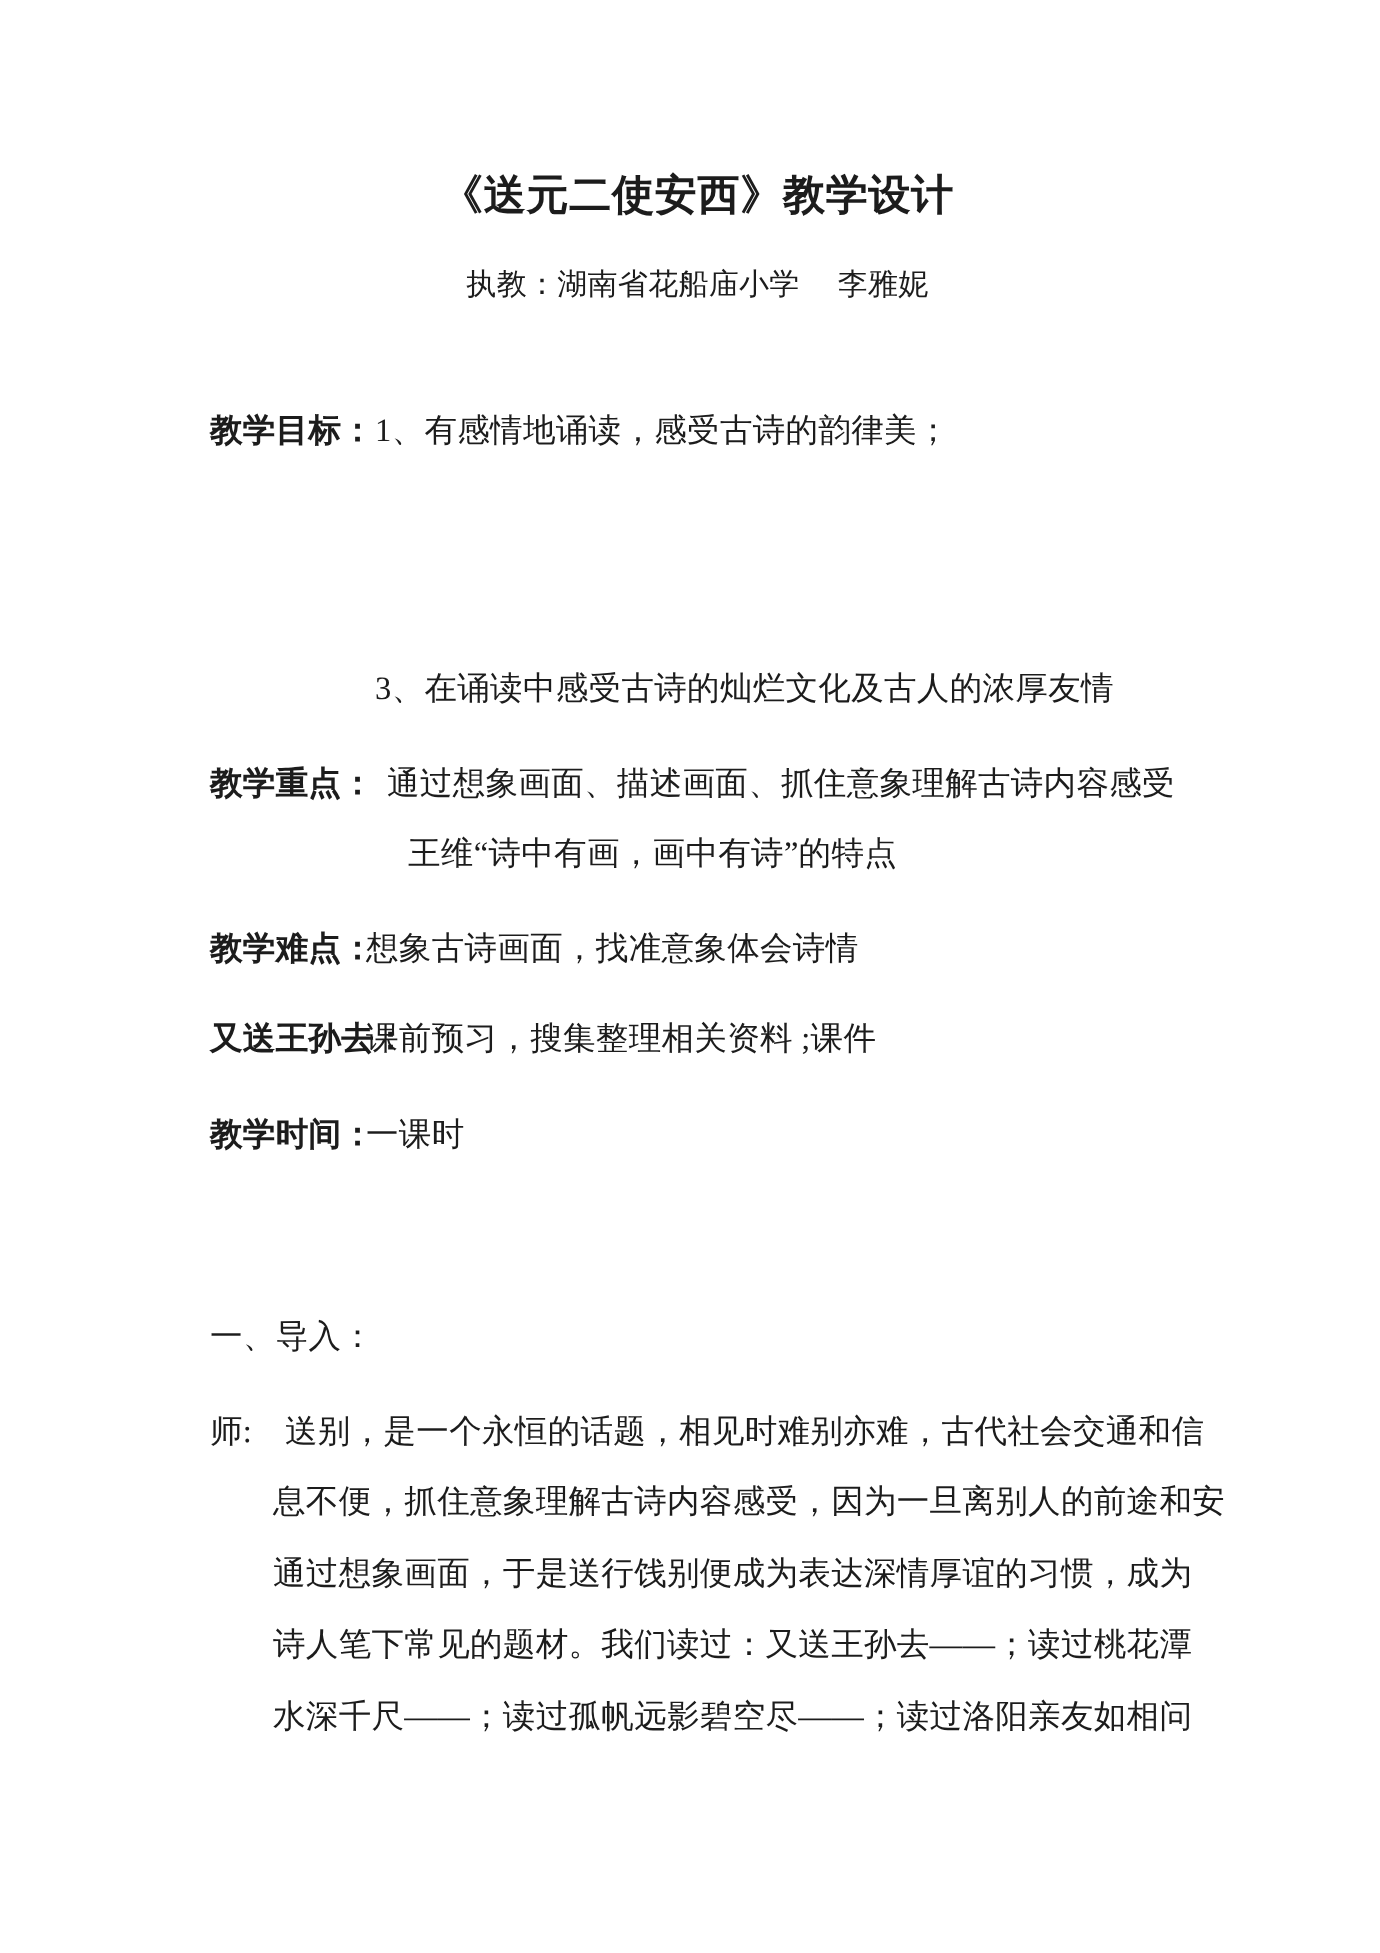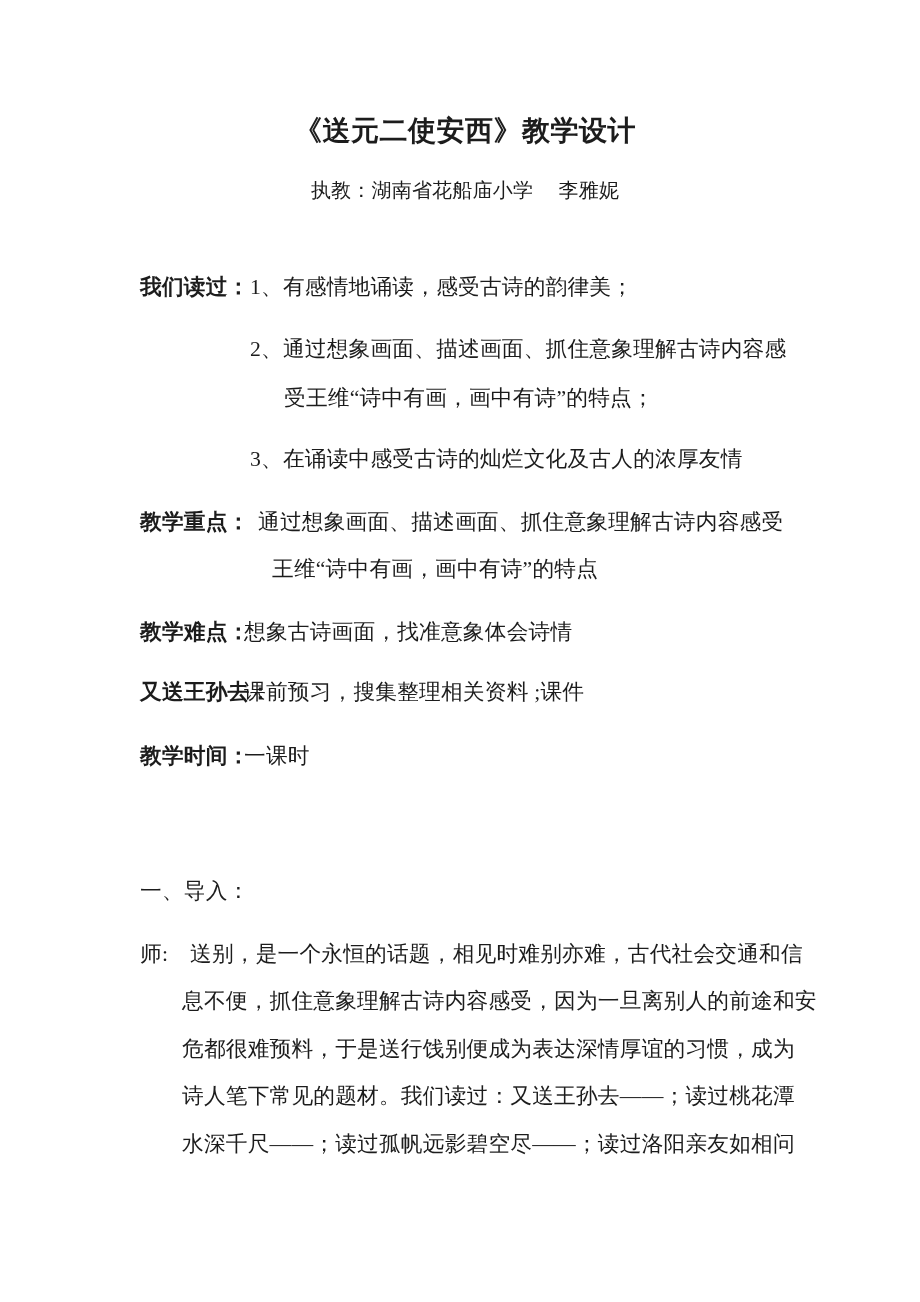--- a/index.html
+++ b/index.html
@@ -41,41 +41,39 @@
 </style>
 </head>
 <body>
 
 <div class="page">
 
   <div class="line title" style="top:117px">《送元二使安西》教学设计</div>
 
   <div class="line byline" style="top:180px">执教：湖南省花船庙小学　 李雅妮</div>
 
-  <div class="line bold" style="left:140px; top:277px">我们读过：</div>
+  <div class="line bold" style="left:140px; top:277px">教学目标：</div>
   <div class="line" style="left:250px; top:277px">1、有感情地诵读，感受古诗的韵律美；</div>
-  <div class="line" style="left:250px; top:339px">2、通过想象画面、描述画面、抓住意象理解古诗内容感</div>
-  <div class="line" style="left:284px; top:388px">受王维“诗中有画，画中有诗”的特点；</div>
   <div class="line" style="left:250px; top:449px">3、在诵读中感受古诗的灿烂文化及古人的浓厚友情</div>
 
   <div class="line bold" style="left:140px; top:512px">教学重点：</div>
   <div class="line" style="left:272px; top:559px">王维“诗中有画，画中有诗”的特点</div>
   <div class="line" style="left:258px; top:512px">通过想象画面、描述画面、抓住意象理解古诗内容感受</div>
 
   <div class="line bold" style="left:140px; top:622px">教学难点：</div>
   <div class="line" style="left:244px; top:622px">想象古诗画面，找准意象体会诗情</div>
 
   <div class="line bold" style="left:140px; top:682px">又送王孙去：</div>
   <div class="line" style="left:244px; top:682px">课前预习，搜集整理相关资料 ;课件</div>
 
   <div class="line bold" style="left:140px; top:746px">教学时间：</div>
   <div class="line" style="left:244px; top:746px">一课时</div>
 
   <div class="line" style="left:140px; top:881px">一、导入：</div>
 
   <div class="line" style="left:140px; top:944px">师:</div>
   <div class="line" style="left:190px; top:944px">送别，是一个永恒的话题，相见时难别亦难，古代社会交通和信</div>
   <div class="line" style="left:182px; top:991px">息不便，抓住意象理解古诗内容感受，因为一旦离别人的前途和安</div>
-  <div class="line" style="left:182px; top:1039px">危都很难预料，于是送行饯别便成为表达深情厚谊的习惯，成为</div>
+  <div class="line" style="left:182px; top:1039px">通过想象画面，于是送行饯别便成为表达深情厚谊的习惯，成为</div>
   <div class="line" style="left:182px; top:1086px">诗人笔下常见的题材。我们读过：又送王孙去——；读过桃花潭</div>
   <div class="line" style="left:182px; top:1134px">水深千尺——；读过孤帆远影碧空尽——；读过洛阳亲友如相问</div>
 
 </div>
 
 </body></html>

